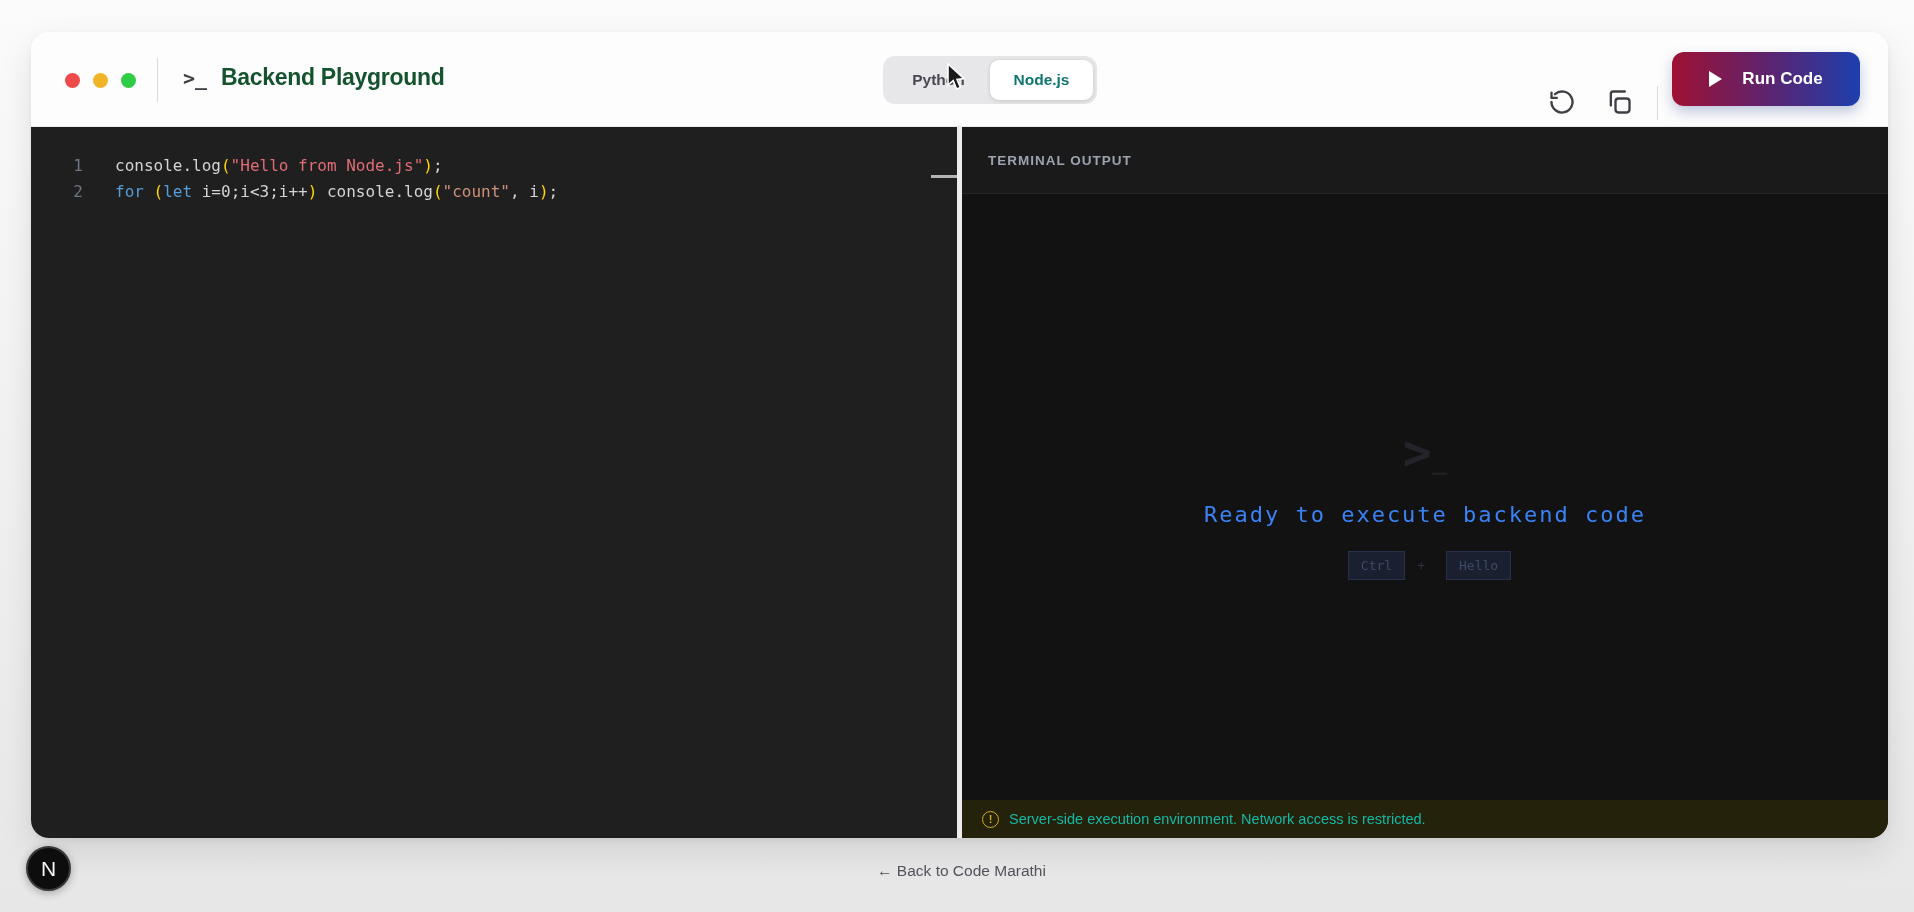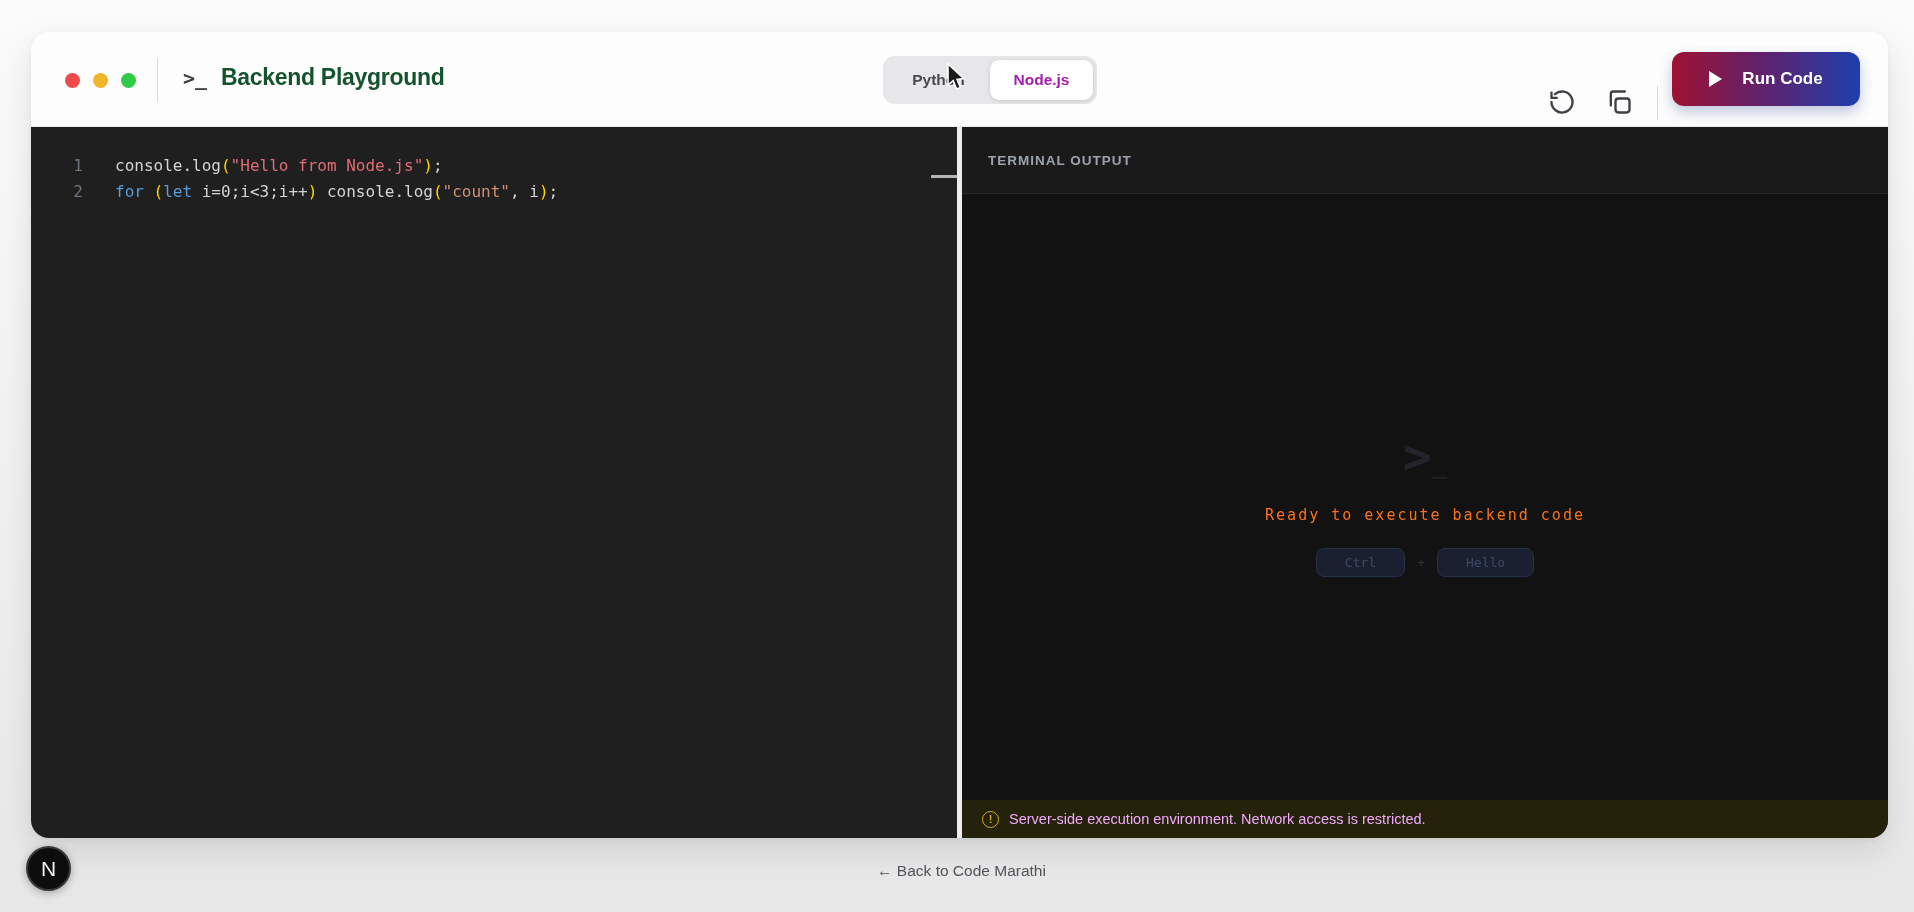--- a/index.html
+++ b/index.html
@@ -42,21 +42,21 @@
   .tabs {
     position: absolute; left: 852px; top: 24px; width: 214px; height: 48px;
     background: #e7e7ea; border-radius: 12px; display: flex; align-items: center; padding: 4px;
   }
   .tab {
     flex: 1; height: 40px; display: flex; align-items: center; justify-content: center;
     font-size: 15.5px; font-weight: 600; border-radius: 9px; cursor: pointer; border: none; background: transparent;
     font-family: "Liberation Sans", sans-serif;
   }
   .tab.inactive { color: #494951; }
-  .tab.active   { background: #ffffff; color: #a21caf; box-shadow: 0 1px 4px rgba(0,0,0,.14); }
+  .tab.active   { background: #ffffff; color: #0f766e; box-shadow: 0 1px 4px rgba(0,0,0,.14); }
 
   
   .icon-btn {
     position: absolute; top: 56px; width: 30px; height: 30px; border: none; background: transparent;
     cursor: pointer; color: #3f3f46; padding: 0;
   }
   .icon-reset { left: 1516px; }
   .icon-copy  { left: 1573px; }
   .ctl-divider { position: absolute; left: 1626px; top: 54px; width: 1px; height: 34px; background: #d9d9de; }
   .run-btn {
@@ -99,39 +99,40 @@
   }
   .term-header-label {
     font-size: 13.5px; font-weight: 700; letter-spacing: 1px; color: #9ca3af;
   }
   .term-body {
     height: 620px; display: flex; flex-direction: column; align-items: center; justify-content: center;
     font-family: "DejaVu Sans Mono", monospace;
   }
   .term-glyph { color: #232329; font-size: 48px; line-height: 1; font-weight: bold; margin-bottom: 26px; }
   .term-glyph .us { font-size: 26px; color: #1f1f24; }
-  .term-msg { color: #f97316; font-size: 15px; letter-spacing: 2px; margin-bottom: 24px; }
+  .term-msg { color: #3b82f6; font-size: 22px; letter-spacing: 2px; margin-bottom: 24px; }
   .kbd-row { display: flex; align-items: center; gap: 12px; }
   .kbd {
-    background: #1a2030; border: 1px solid #273049; border-radius: 8px;
+    background: #1a2030; border: 1px solid #273049; border-radius: 0;
     color: #3d4a66; font-size: 13px; font-family: "DejaVu Sans Mono", monospace;
-    padding: 6px 28px;
+    padding: 6px 12px;
+    margin-left: 9px;
   }
   .kbd-plus { color: #2c3340; font-size: 13px; }
 
   .term-notice {
     position: absolute; left: 0; bottom: 0; width: 100%; height: 38px;
     background: #25220b; display: flex; align-items: center; padding-left: 20px; gap: 10px;
   }
   .notice-icon {
     width: 17px; height: 17px; border: 1.5px solid #d2ae1d; border-radius: 50%;
     color: #d2ae1d; font-size: 11px; font-weight: 700; display: flex; align-items: center; justify-content: center;
     flex: 0 0 17px;
   }
-  .notice-text { color: #f0abfc; font-size: 14.5px; }
+  .notice-text { color: #14b8a6; font-size: 14.5px; }
 
   
   .back-link {
     position: absolute; left: 0; top: 862px; width: 100%; text-align: center;
     font-size: 15.5px; color: #52525b; text-decoration: none; cursor: pointer; padding-left: 9px;
   }
   .nextjs-badge {
     position: absolute; left: 26px; top: 846px; width: 45px; height: 45px; border-radius: 50%;
     background: #0d0d0d; border: 2px solid #3a3a3a; color: #f5f5f5;
     display: flex; align-items: center; justify-content: center;

